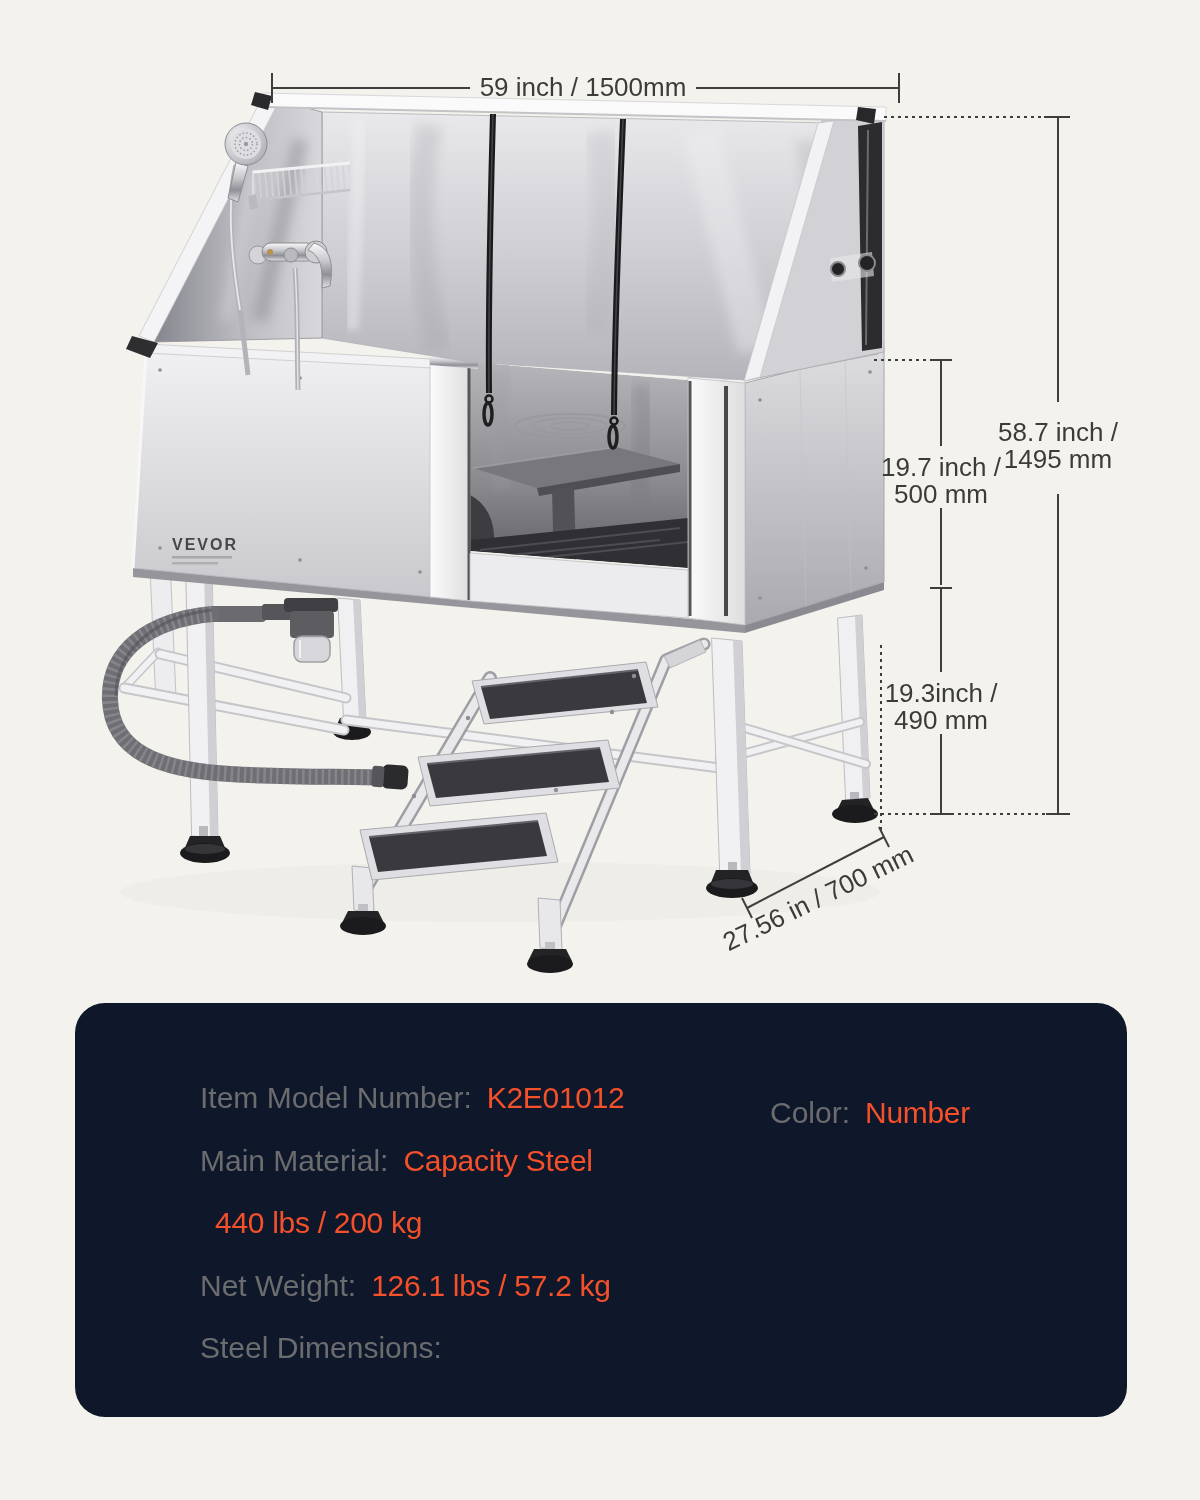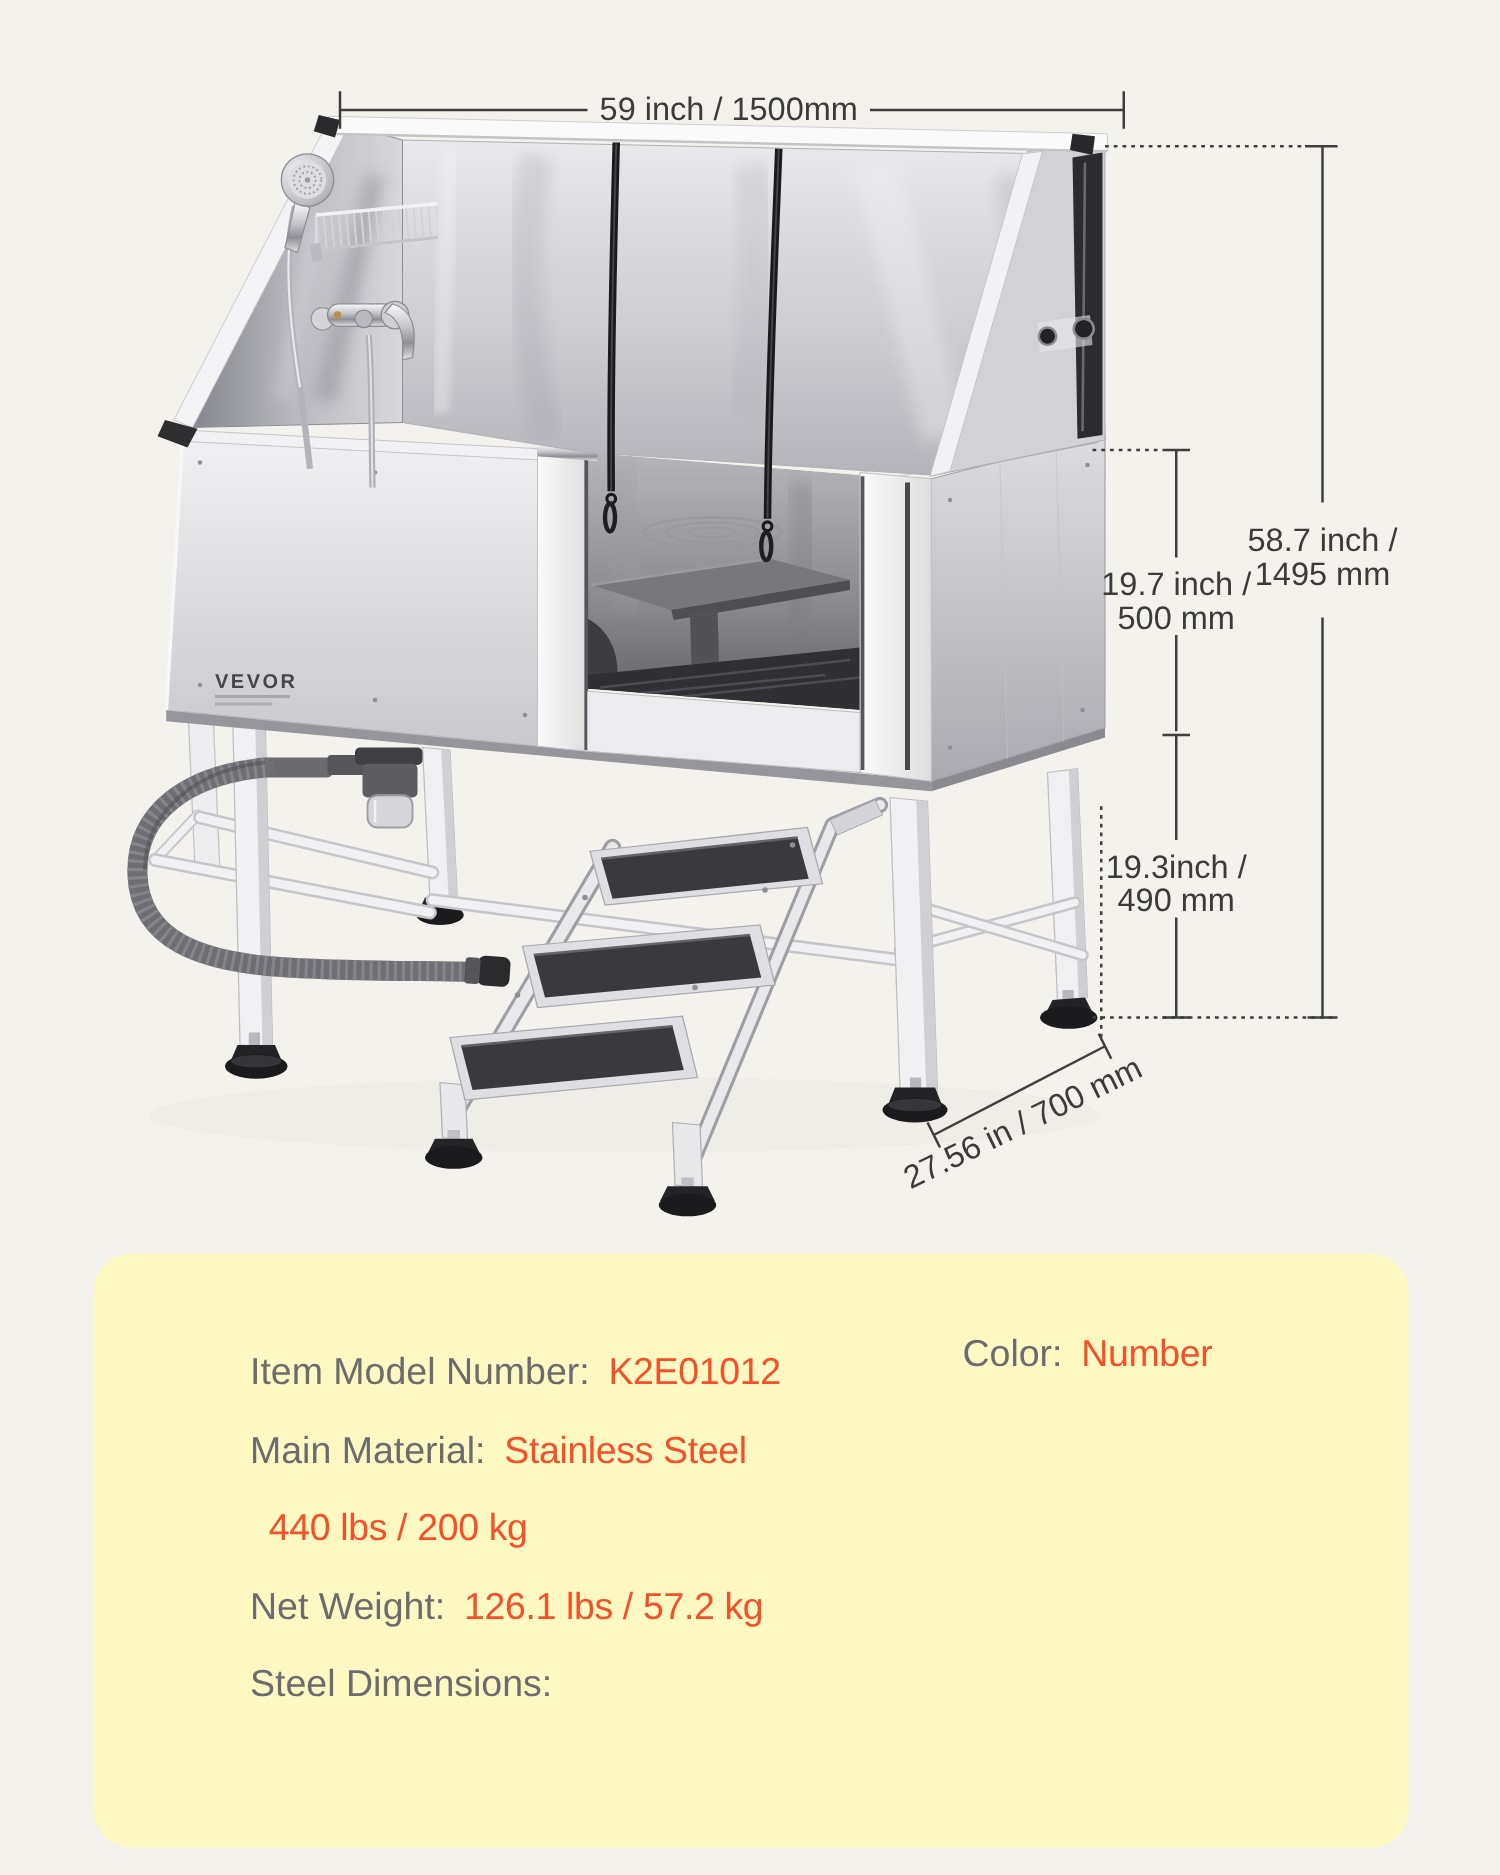--- a/index.html
+++ b/index.html
@@ -1,24 +1,24 @@
 <!DOCTYPE html>
 <html><head>
 <meta charset="utf-8">
 <style>
   html,body{margin:0;padding:0;}
   body{width:1200px;height:1500px;background:#f4f2ed;font-family:"Liberation Sans",sans-serif;position:relative;overflow:hidden;}
   .page{position:absolute;inset:0;width:1200px;height:1500px;}
   svg text{font-family:"Liberation Sans",sans-serif;}
   .dim-text{fill:#3b3b39;font-size:26px;}
-  .spec-card{position:absolute;left:75px;top:1003px;width:1052px;height:475px;background:#fef9c3;border-radius:30px;box-sizing:border-box;padding:64px 0 0 125px;}
+  .spec-card{position:absolute;left:75px;top:1003px;width:1052px;height:414px;background:#0f172a;border-radius:30px;box-sizing:border-box;padding:64px 0 0 125px;}
   .spec-row{height:62.5px;display:flex;align-items:center;font-size:30px;position:relative;white-space:nowrap;}
   .lbl{color:#6b6c6e;}
   .val{color:#f4502a;font-weight:400;margin-left:15px;letter-spacing:-0.3px;}
-  .pair2{position:absolute;left:570px;top:0;height:100%;display:flex;align-items:flex-start;}
+  .pair2{position:absolute;left:570px;top:0;height:100%;display:flex;align-items:flex-end;}
 </style>
 </head>
 <body>
 
 <div class="page">
 
 <svg width="1200" height="1000" viewBox="0 0 1200 1000">
   <defs>
     <linearGradient id="gBack" x1="0" y1="0" x2="0" y2="1">
       <stop offset="0" stop-color="#e9e9ec"></stop>
@@ -362,21 +362,21 @@
   <div class="spec-row">
     <span class="lbl">Item Model Number:</span>
     <span class="val">K2E01012</span>
     <span class="pair2">
       <span class="lbl">Color:</span>
       <span class="val">Number</span>
     </span>
   </div>
   <div class="spec-row">
     <span class="lbl">Main Material:</span>
-    <span class="val">Stainless Steel</span>
+    <span class="val">Capacity Steel</span>
   </div>
   <div class="spec-row">
     <span class="val">440 lbs / 200 kg</span>
   </div>
   <div class="spec-row">
     <span class="lbl">Net Weight:</span>
     <span class="val">126.1 lbs / 57.2 kg</span>
   </div>
   <div class="spec-row">
     <span class="lbl">Steel Dimensions:</span>

